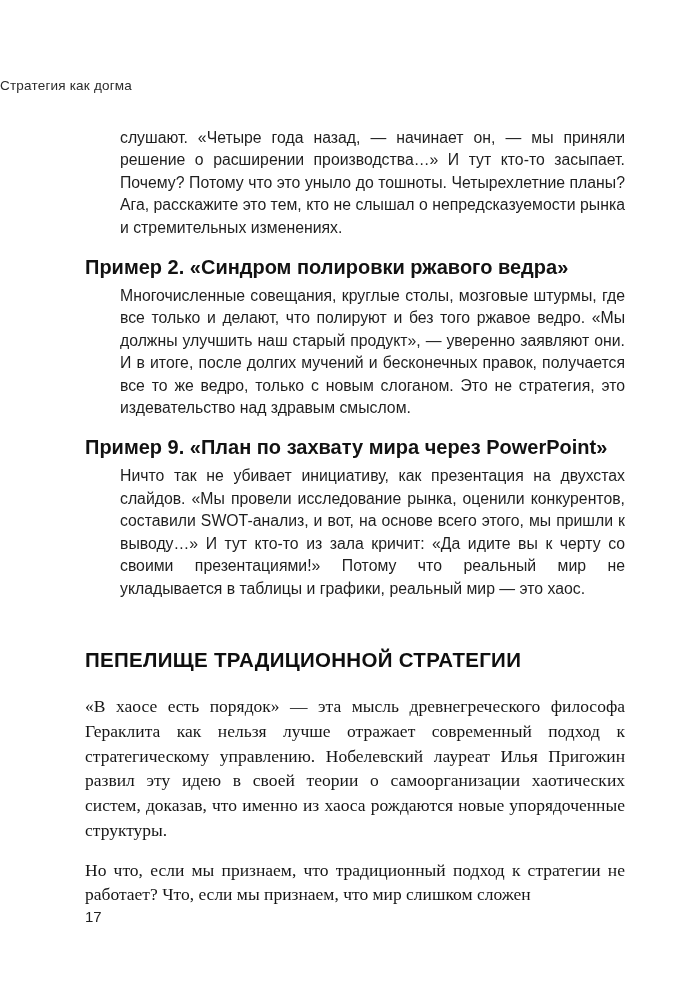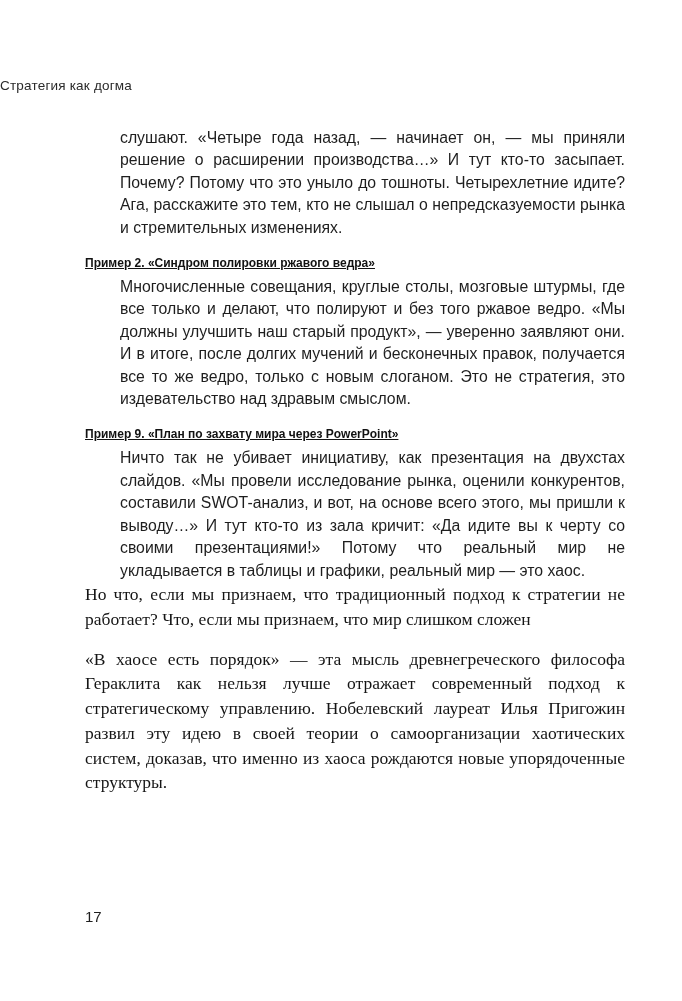--- a/index.html
+++ b/index.html
@@ -37,25 +37,24 @@
     font-size: 15.8px;
     line-height: 22.4px;
     text-align: justify;
     hyphens: auto;
     margin: 0;
     color: #1e1e1e;
   }
   .indented { margin-left: 35px !important; }
 
   h3.example-heading {
-    font-size: 12px;
+    font-size: 20px;
     font-weight: bold;
     margin: 17px 0 6px 0;
     color: #121212;
-    text-decoration: underline;
   }
 
   h2.chapter-heading {
     font-weight: bold;
     font-size: 20.5px;
     letter-spacing: 0.3px;
     margin: 48px 0 22px 0;
     color: #0f0f0f;
   }
 
@@ -82,32 +81,33 @@
 </style>
 </head>
 <body>
 
 <div class="page">
 
   <div class="running-header">Стратегия как догма</div>
 
   <div class="content">
 
-    <p class="sans indented">слушают. «Четыре года назад, — начинает он, — мы приняли решение о расширении производства…» И тут кто-то засыпает. Почему? Потому что это уныло до тошноты. Четырехлетние идите? Ага, расскажите это тем, кто не слышал о непредсказуемости рынка и стремительных изменениях.</p>
+    <p class="sans indented">слушают. «Четыре года назад, — начинает он, — мы приняли решение о расширении производства…» И тут кто-то засыпает. Почему? Потому что это уныло до тошноты. Четырехлетние планы? Ага, расскажите это тем, кто не слышал о непредсказуемости рынка и стремительных изменениях.</p>
 
     <h3 class="example-heading">Пример 2. «Синдром полировки ржавого ведра»</h3>
 
     <p class="sans indented">Многочисленные совещания, круглые столы, мозговые штурмы, где все только и делают, что полируют и без того ржавое ведро. «Мы должны улучшить наш старый продукт», — уверенно заявляют они. И в итоге, после долгих мучений и бесконечных правок, получается все то же ведро, только с новым слоганом. Это не стратегия, это издевательство над здравым смыслом.</p>
 
     <h3 class="example-heading">Пример 9. «План по захвату мира через PowerPoint»</h3>
 
     <p class="sans indented">Ничто так не убивает инициативу, как презентация на двухстах слайдов. «Мы провели исследование рынка, оценили конкурентов, составили SWOT-анализ, и вот, на основе всего этого, мы пришли к выводу…» И тут кто-то из зала кричит: «Да идите вы к черту со своими презентациями!» Потому что реальный мир не укладывается в таблицы и графики, реальный мир — это хаос.</p>
 
+    <h2 class="chapter-heading">ПЕПЕЛИЩЕ ТРАДИЦИОННОЙ СТРАТЕГИИ</h2>
+
+    <p class="serif">«В хаосе есть порядок» — эта мысль древнегреческого философа Гераклита как нельзя лучше отражает современный подход к стратегическому управлению. Нобелевский лауреат Илья Пригожин развил эту идею в своей теории о самоорганизации хаотических систем, доказав, что именно из хаоса рождаются новые упорядоченные структуры.</p>
 
     <p class="serif">Но что, если мы признаем, что традиционный подход к стратегии не работает? Что, если мы признаем, что мир слишком сложен</p>
-
-    <p class="serif">«В хаосе есть порядок» — эта мысль древнегреческого философа Гераклита как нельзя лучше отражает современный подход к стратегическому управлению. Нобелевский лауреат Илья Пригожин развил эту идею в своей теории о самоорганизации хаотических систем, доказав, что именно из хаоса рождаются новые упорядоченные структуры.</p>
 
   </div>
 
   <div class="page-number">17</div>
 
 </div>
 
 </body></html>

